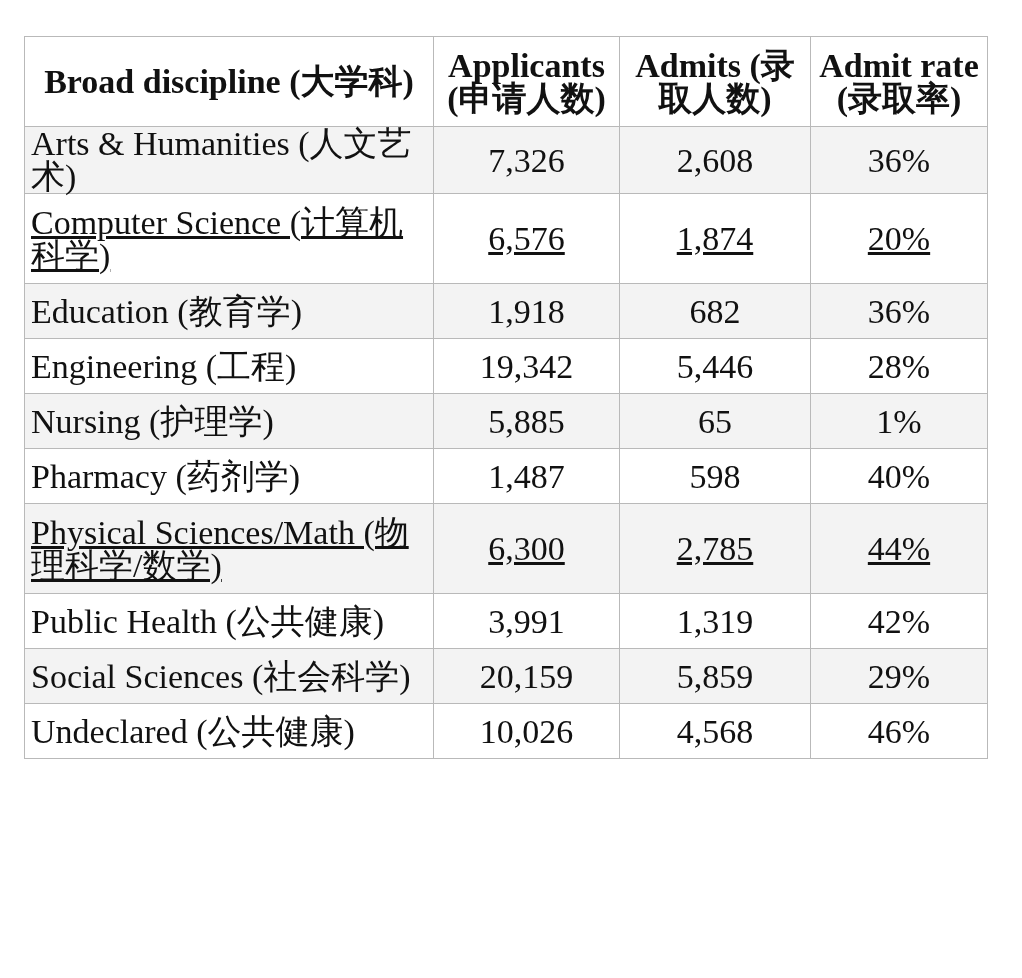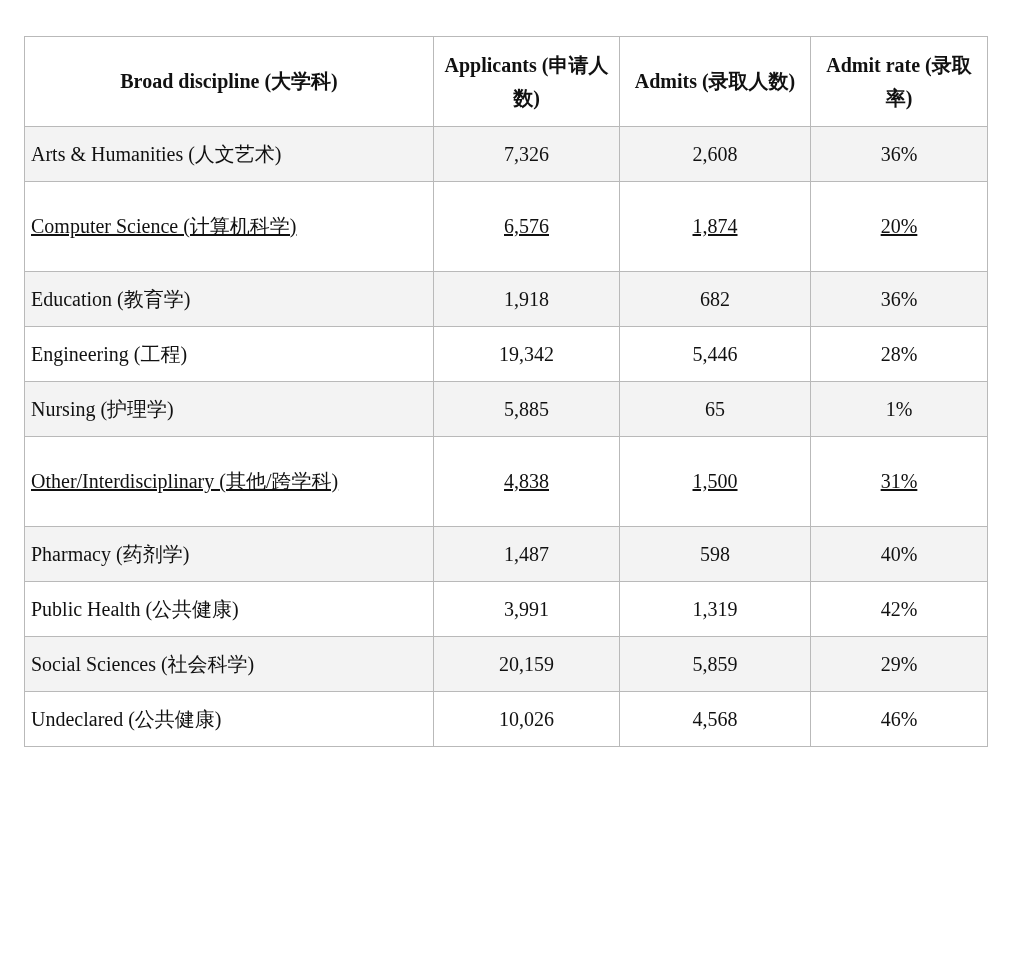--- a/index.html
+++ b/index.html
@@ -14,21 +14,21 @@
       font-family: "Liberation Serif", "DejaVu Serif", serif;
       color: #111111;
     }
     .table-wrap {
       position: absolute;
       left: 24px;
       top: 36px;
     }
     table {
       border-collapse: collapse;
-      font-size: 20px;
+      font-size: 34px;
       line-height: 33px;
     }
     th, td {
       border: 1.5px solid #b9b9b9;
       padding: 0 6px;
       vertical-align: middle;
     }
     th {
       font-weight: bold;
       text-align: center;
@@ -100,30 +100,30 @@
         <td class="num">5,446</td>
         <td class="num">28%</td>
       </tr>
       <tr>
         <td>Nursing (护理学)</td>
         <td class="num">5,885</td>
         <td class="num">65</td>
         <td class="num">1%</td>
       </tr>
       <tr>
-        <td class="tall">Other/Interdisciplinary (其他/跨学科)</td>
-        <td class="num tall">4,838</td>
-        <td class="num tall">1,500</td>
-        <td class="num tall">31%</td>
-      </tr>
-      <tr>
         <td>Pharmacy (药剂学)</td>
         <td class="num">1,487</td>
         <td class="num">598</td>
         <td class="num">40%</td>
+      </tr>
+      <tr>
+        <td class="tall">Physical Sciences/Math (物理科学/数学)</td>
+        <td class="num tall">6,300</td>
+        <td class="num tall">2,785</td>
+        <td class="num tall">44%</td>
       </tr>
       <tr>
         <td>Public Health (公共健康)</td>
         <td class="num">3,991</td>
         <td class="num">1,319</td>
         <td class="num">42%</td>
       </tr>
       <tr>
         <td>Social Sciences (社会科学)</td>
         <td class="num">20,159</td>

